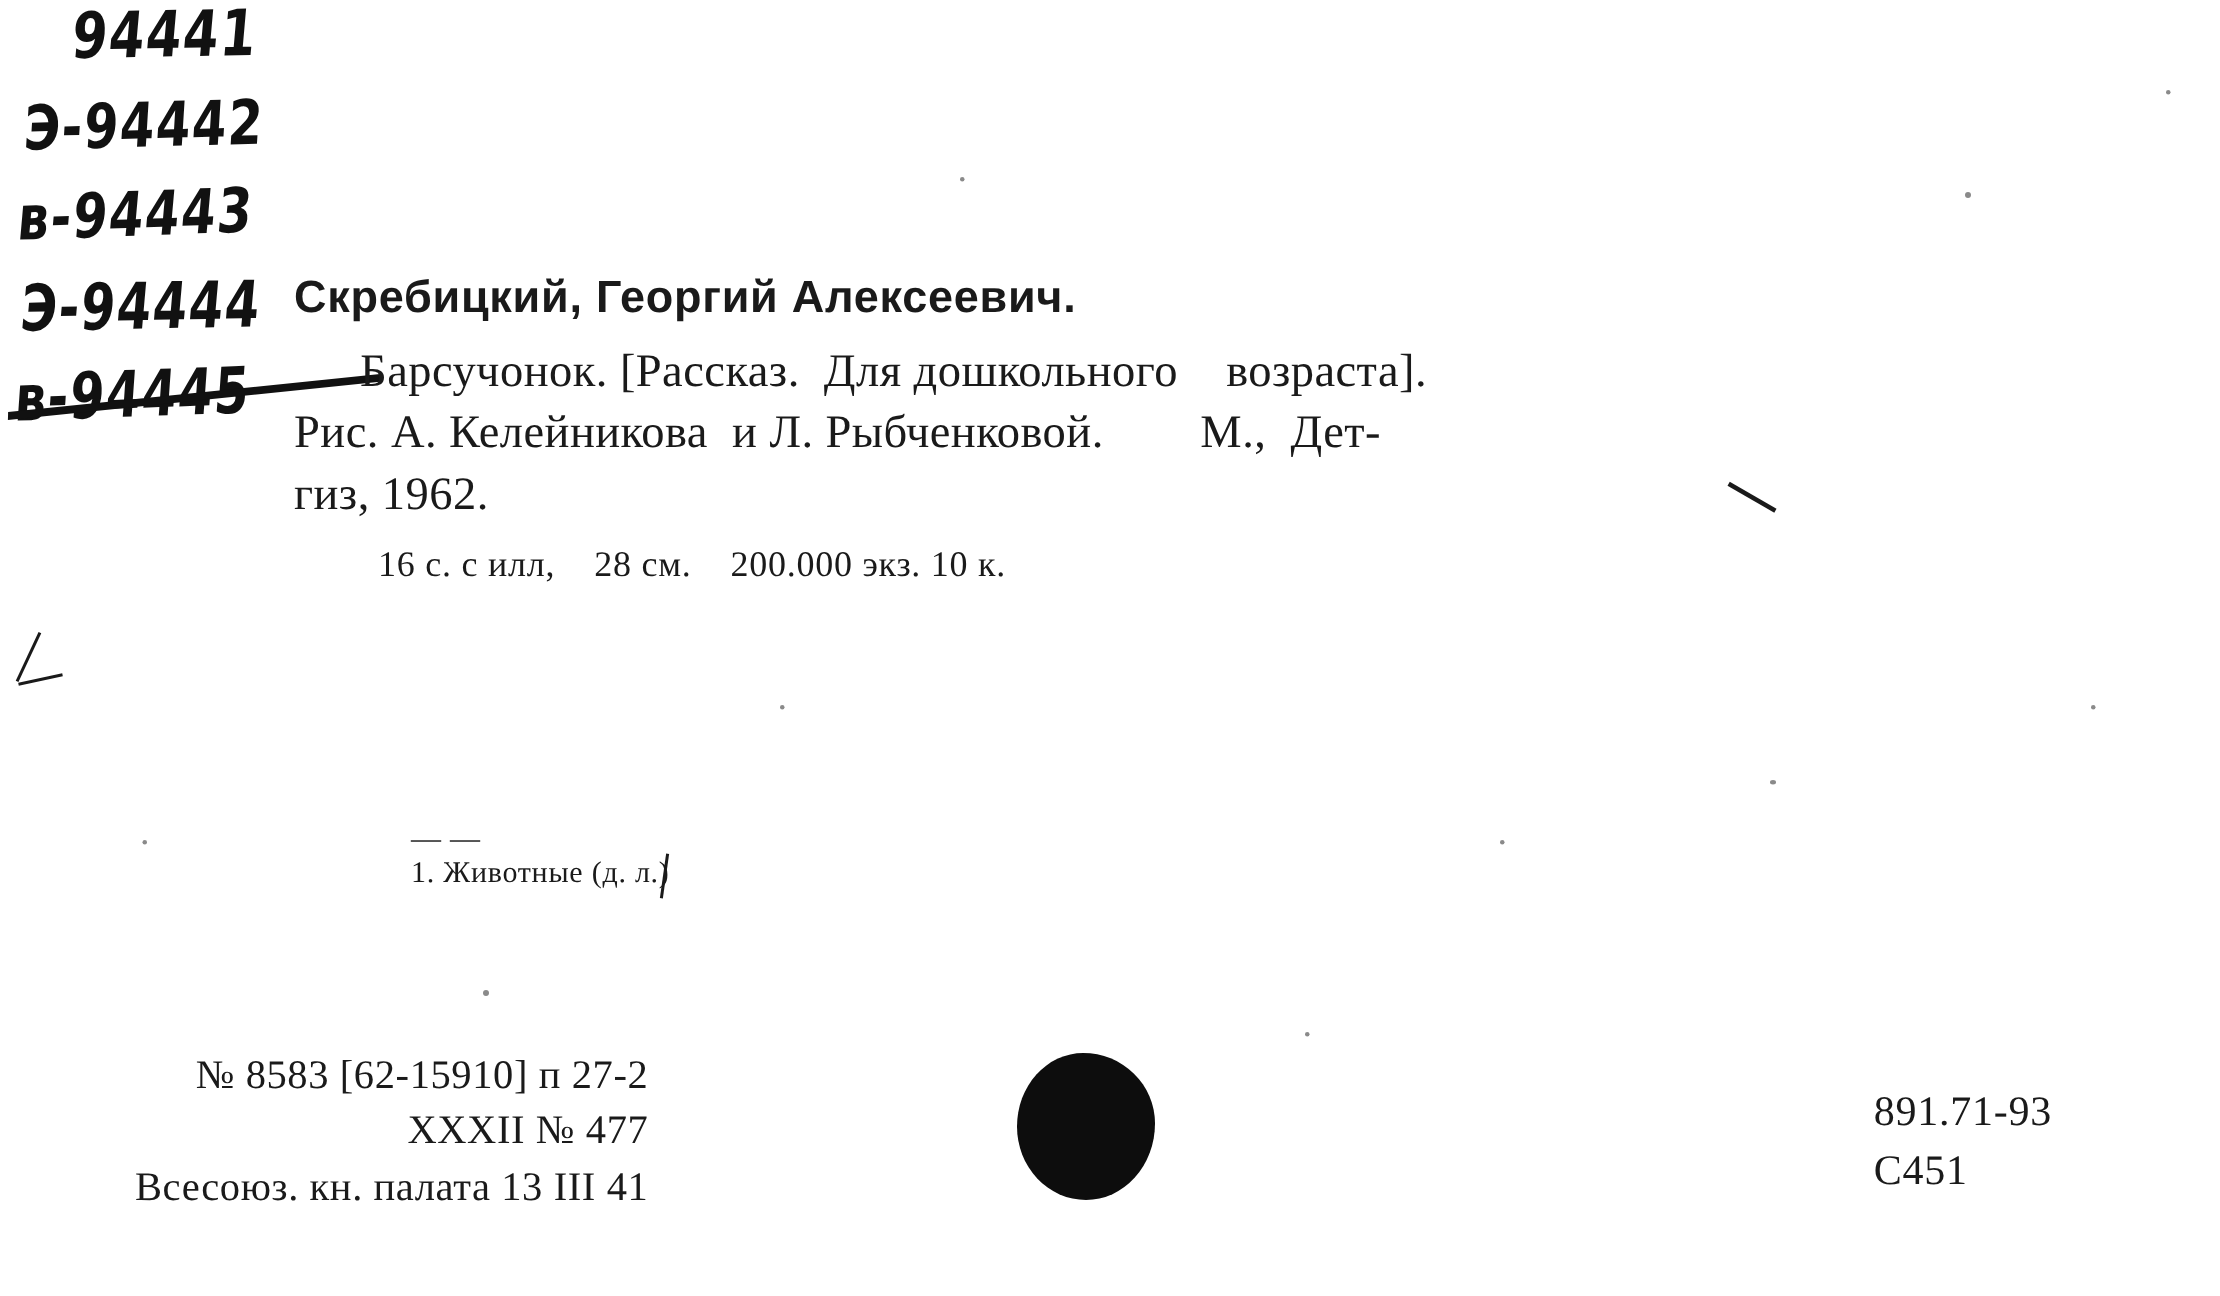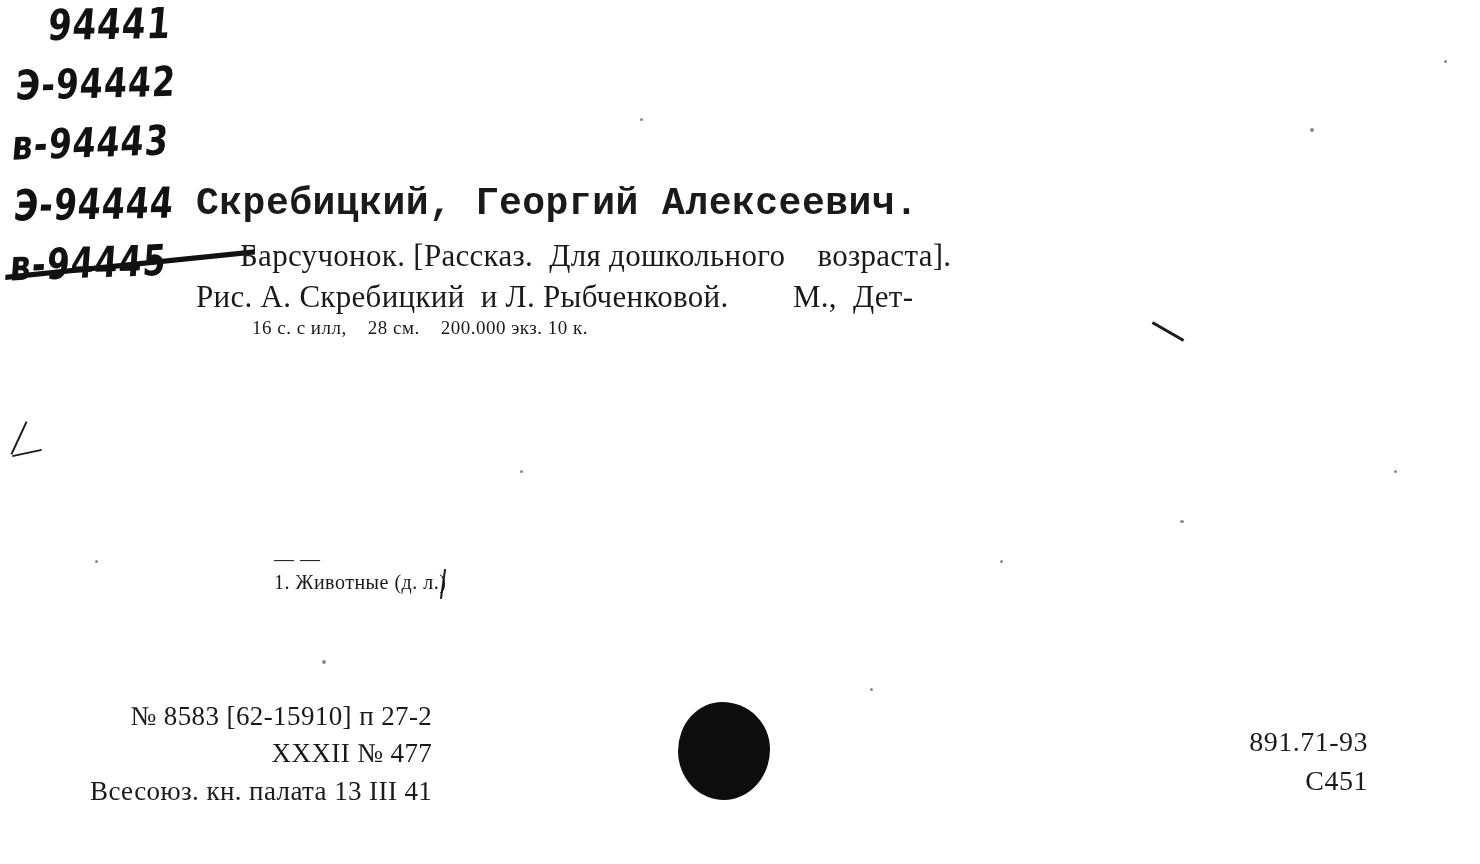--- a/index.html
+++ b/index.html
@@ -73,37 +73,38 @@
   }
 
   
   .biblio {
     position: absolute;
     left: 196px;
     top: 182px;
     width: 1200px;
   }
   .author {
-    font-family: Liberation Mono, monospace;
+    font-family: Liberation Sans, sans-serif;
     font-weight: bold;
-    font-size: 38px;
+    font-size: 30px;
     letter-spacing: 0.5px;
     margin-bottom: 10px;
   }
   .body-line {
     font-size: 31px;
     letter-spacing: 0.3px;
     line-height: 1.33;
     white-space: pre;
   }
   .indent-1 { padding-left: 44px; font-family: Liberation Serif, serif; }
   .line-detail {
-    font-size: 19px;
+    font-size: 24px;
     letter-spacing: 0.5px;
     padding-left: 56px;
+    margin-top: 14px;
     white-space: pre;
   }
 
   
   .subject {
     position: absolute;
     left: 252px;
     top: 525px;
     font-size: 20px;
     letter-spacing: 0.5px;
@@ -135,21 +136,20 @@
   }
 
   
   .footer-right {
     position: absolute;
     right: 112px;
     top: 722px;
     font-size: 28px;
     line-height: 1.4;
     letter-spacing: 0.5px;
-    text-align: right;
   }
 
   
   .blot {
     position: absolute;
     left: 678px;
     top: 702px;
     width: 92px;
     height: 98px;
     background: #0d0d0d;
@@ -180,21 +180,22 @@
     </div>
   </div>
 
   <div class="mark mark-tick-left"></div>
   <div class="mark mark-tick-left2"></div>
   <div class="mark mark-right-slash"></div>
 
   <div class="biblio">
     <div class="author">Скребицкий, Георгий Алексеевич.</div>
     <div class="body-line indent-1">Барсучонок. [Рассказ.  Для дошкольного    возраста].</div>
-    <div class="body-line">Рис. А. Скребицкий  и Л. Рыбченковой.        М.,  Дет-</div>
+    <div class="body-line">Рис. А. Келейникова  и Л. Рыбченковой.        М.,  Дет-</div>
+    <div class="body-line">гиз, 1962.</div>
     <div class="line-detail">16 с. с илл,    28 см.    200.000 экз. 10 к.</div>
   </div>
 
   <div class="subject">
     <span>— —</span>
     <span class="paren-fix">1. Животные (д. л.)</span>
   </div>
 
   <div class="footer-left">
     <div>№ 8583 [62-15910] п   27-2</div>

